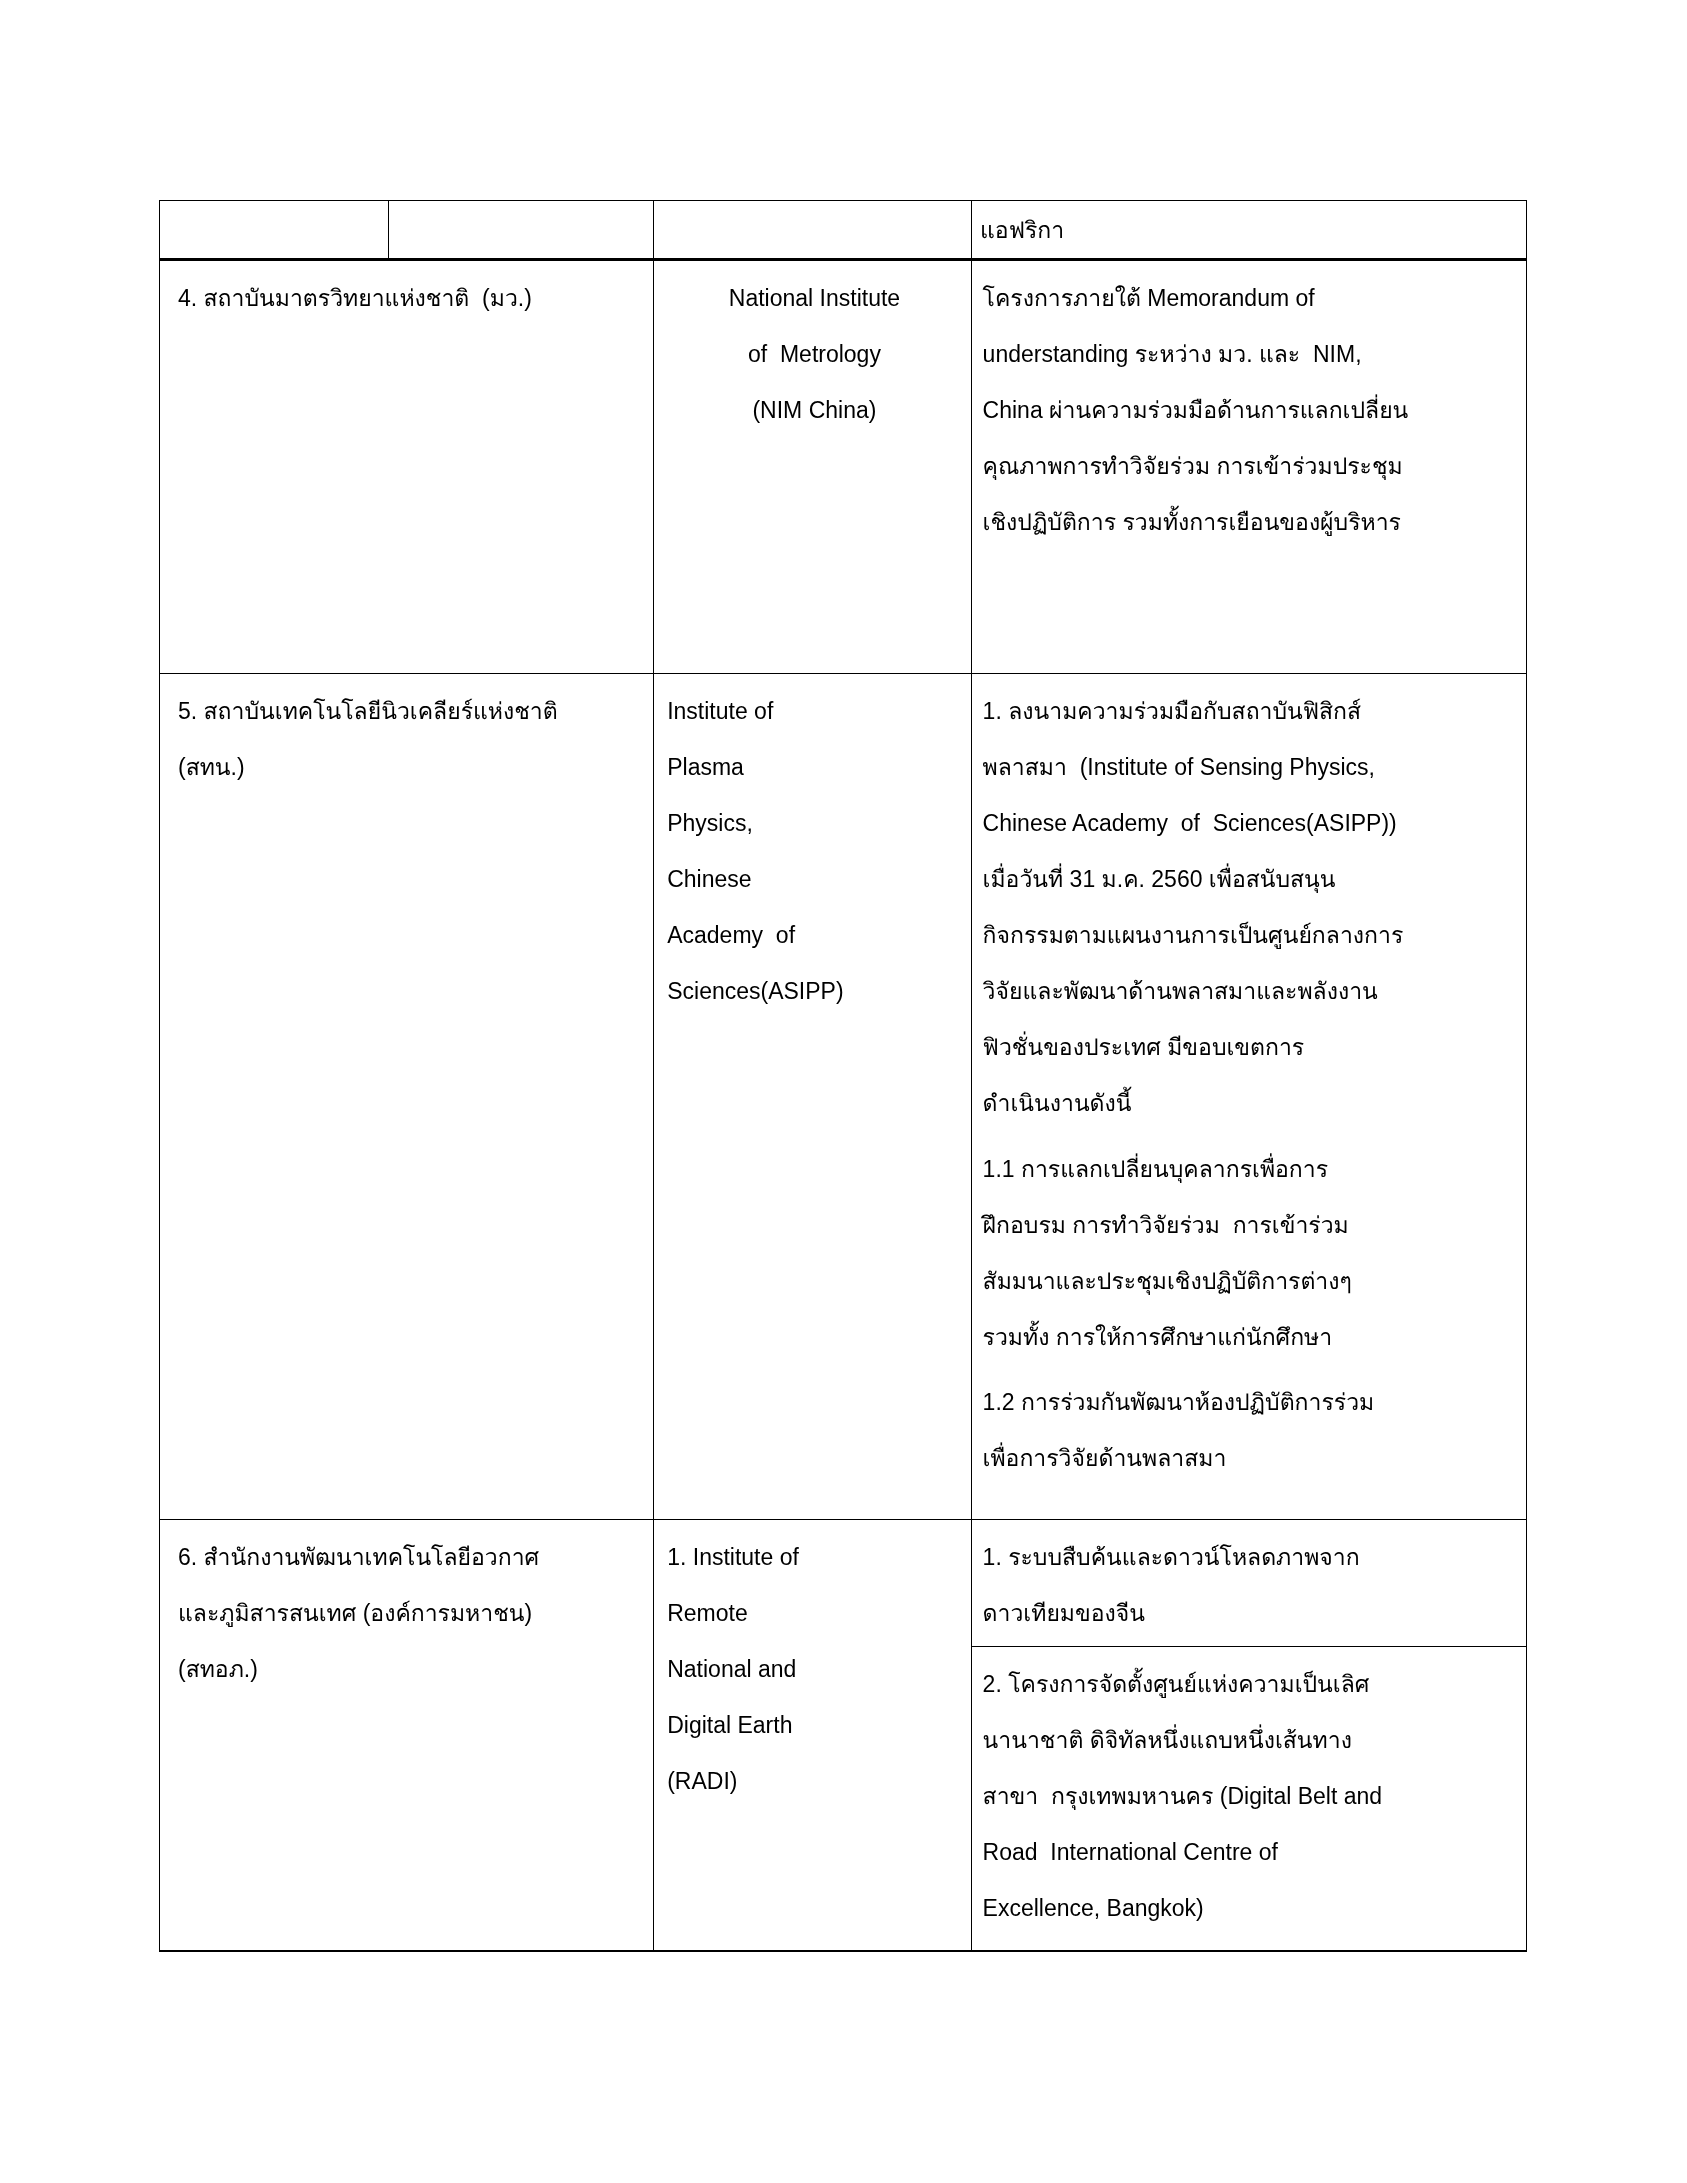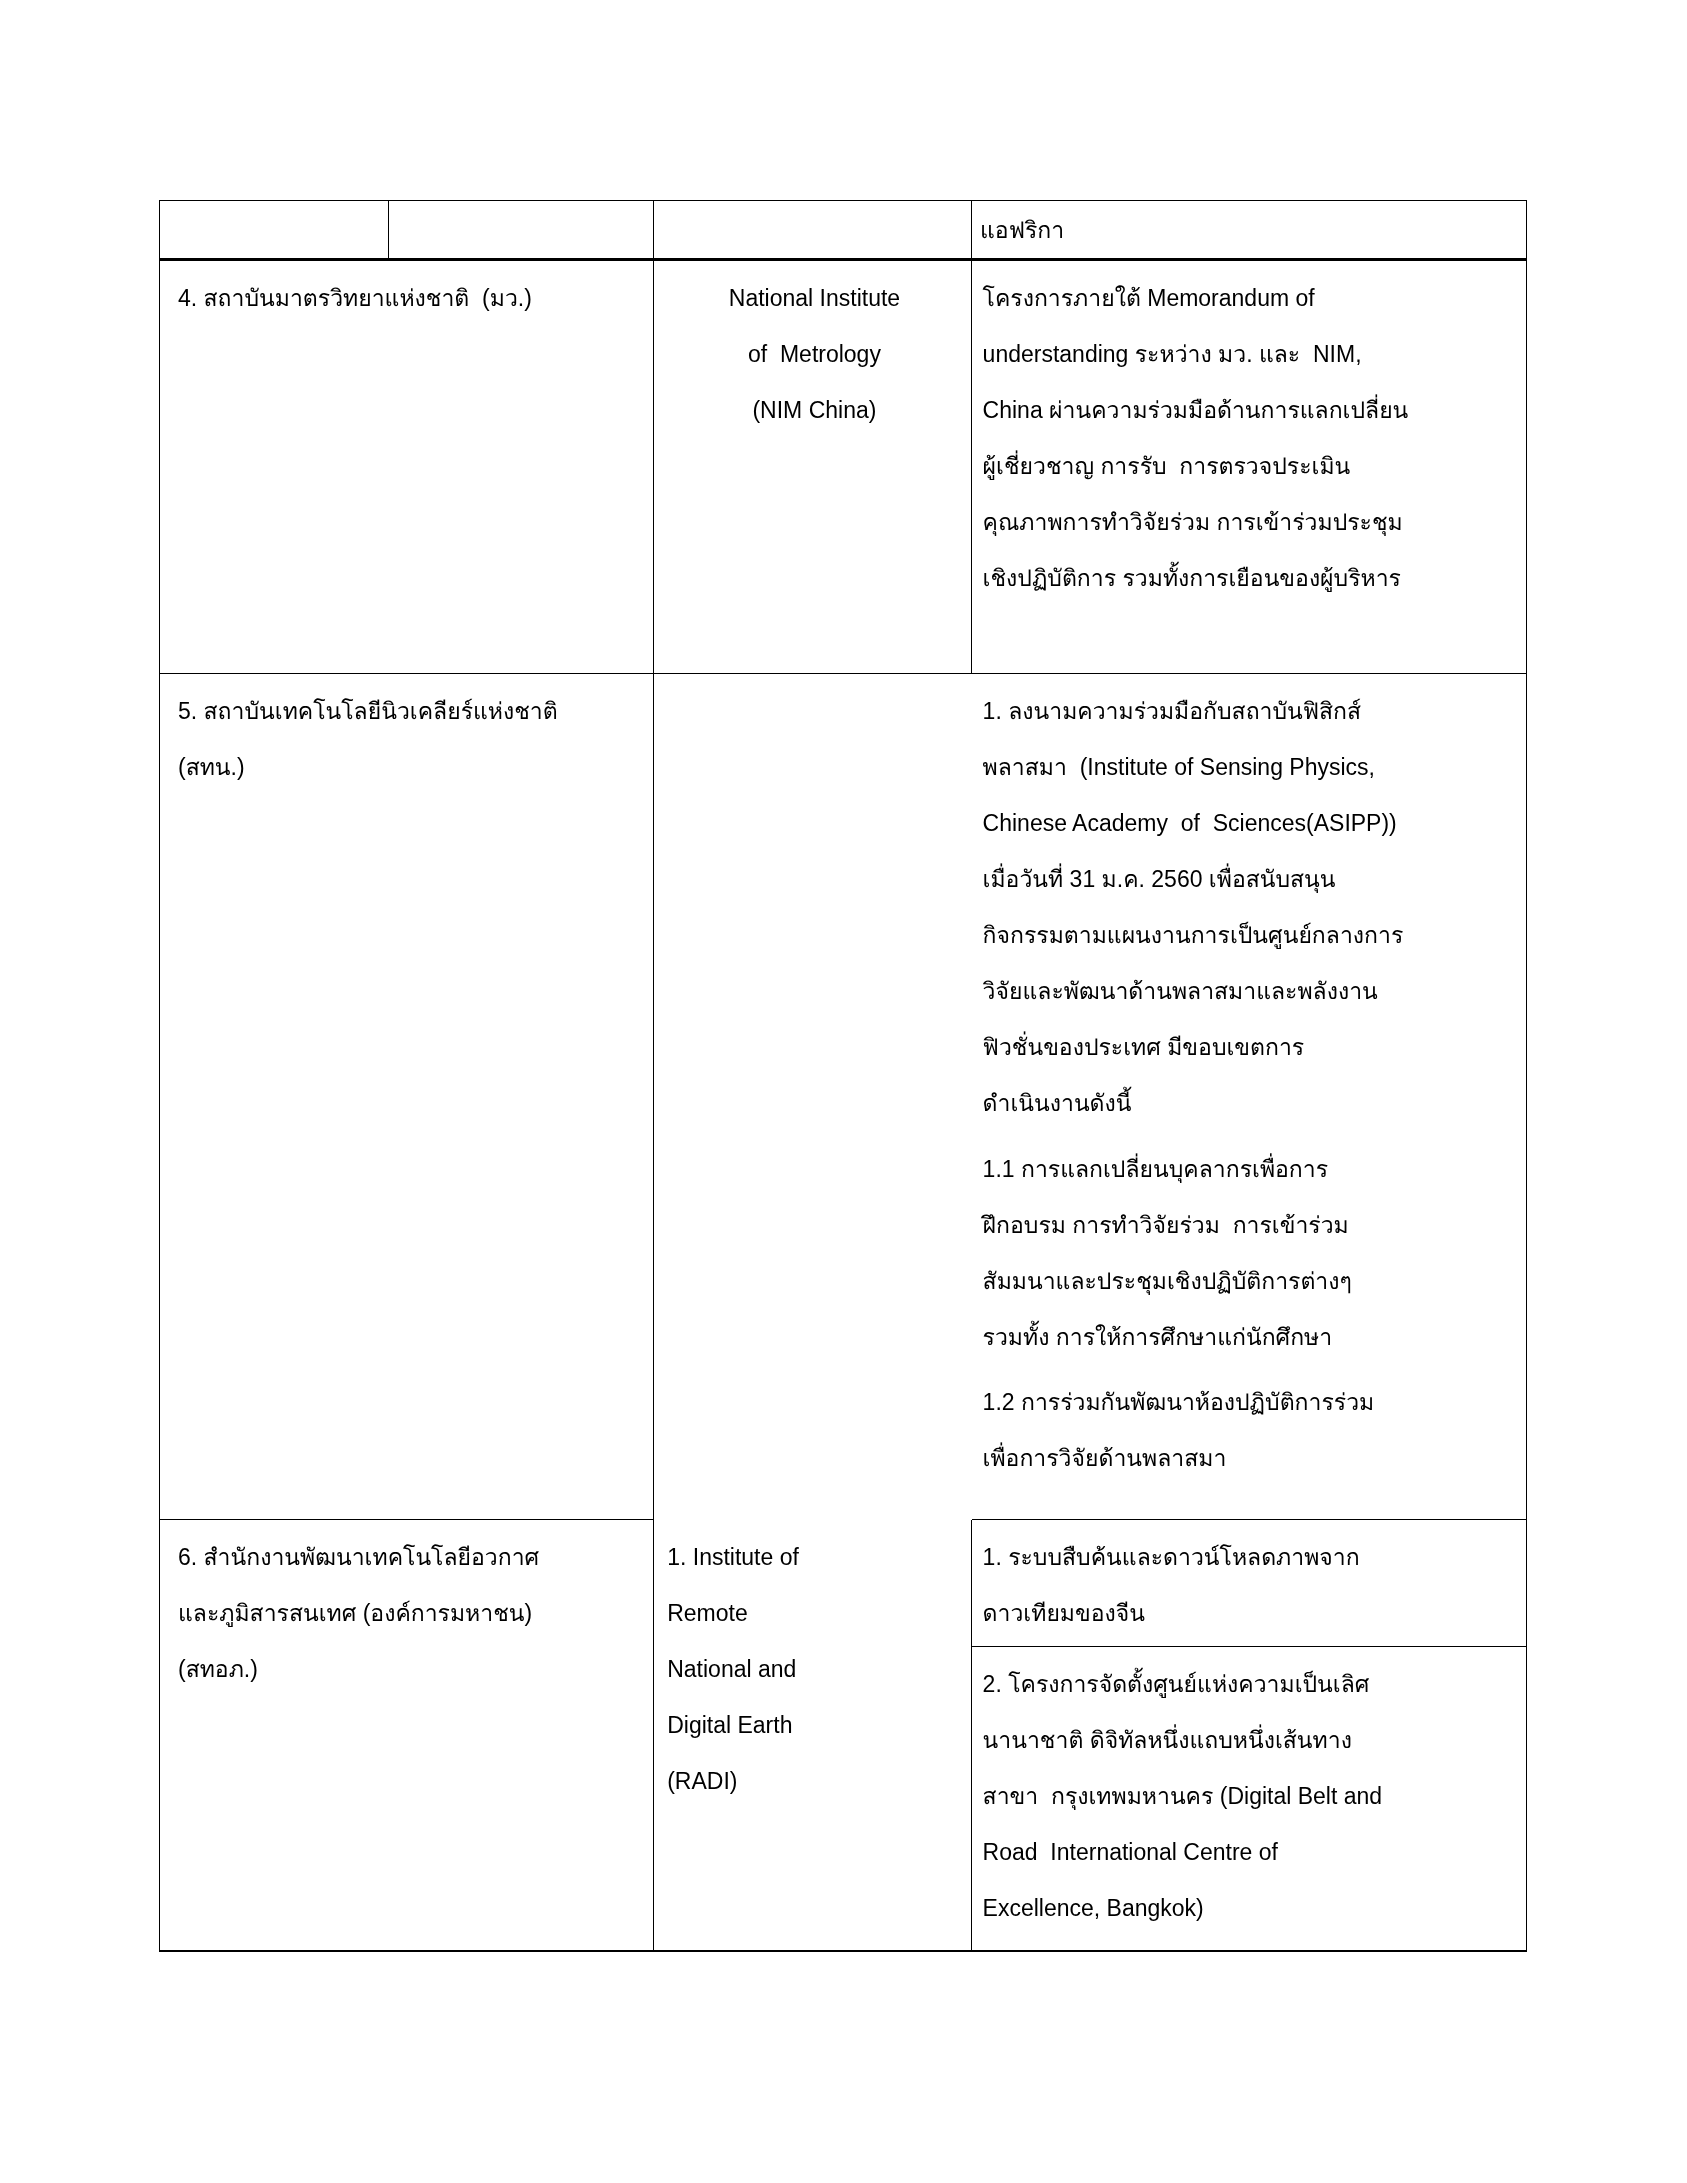--- a/index.html
+++ b/index.html
@@ -70,28 +70,35 @@
     </div>
     <div class="cell g-r4b">
       <div class="ln">National Institute</div>
       <div class="ln">of  Metrology</div>
       <div class="ln">(NIM China)</div>
     </div>
     <div class="cell c3 last-col g-r4c">
       <div class="ln">โครงการภายใต้ Memorandum of</div>
       <div class="ln">understanding ระหว่าง มว. และ  NIM,</div>
       <div class="ln">China ผ่านความร่วมมือด้านการแลกเปลี่ยน</div>
-      <div class="ln">ผู้เชี่ยวชาญ การรับ  การตรวจประเมิน</div>
       <div class="ln">คุณภาพการทำวิจัยร่วม การเข้าร่วมประชุม</div>
       <div class="ln">เชิงปฏิบัติการ รวมทั้งการเยือนของผู้บริหาร</div>
     </div>
 
     <div class="cell c1 g-r5a">
       <div class="ln">5. สถาบันเทคโนโลยีนิวเคลียร์แห่งชาติ</div>
       <div class="ln">(สทน.)</div>
+    </div>
+    <div class="cell g-r5b">
+      <div class="ln">Institute of</div>
+      <div class="ln">Plasma</div>
+      <div class="ln">Physics,</div>
+      <div class="ln">Chinese</div>
+      <div class="ln">Academy  of</div>
+      <div class="ln">Sciences(ASIPP)</div>
     </div>
     <div class="cell c3 last-col g-r5c">
       <div class="ln">1. ลงนามความร่วมมือกับสถาบันฟิสิกส์</div>
       <div class="ln">พลาสมา  (Institute of Sensing Physics,</div>
       <div class="ln">Chinese Academy  of  Sciences(ASIPP))</div>
       <div class="ln">เมื่อวันที่ 31 ม.ค. 2560 เพื่อสนับสนุน</div>
       <div class="ln">กิจกรรมตามแผนงานการเป็นศูนย์กลางการ</div>
       <div class="ln">วิจัยและพัฒนาด้านพลาสมาและพลังงาน</div>
       <div class="ln">ฟิวชั่นของประเทศ มีขอบเขตการ</div>
       <div class="ln">ดำเนินงานดังนี้</div>

